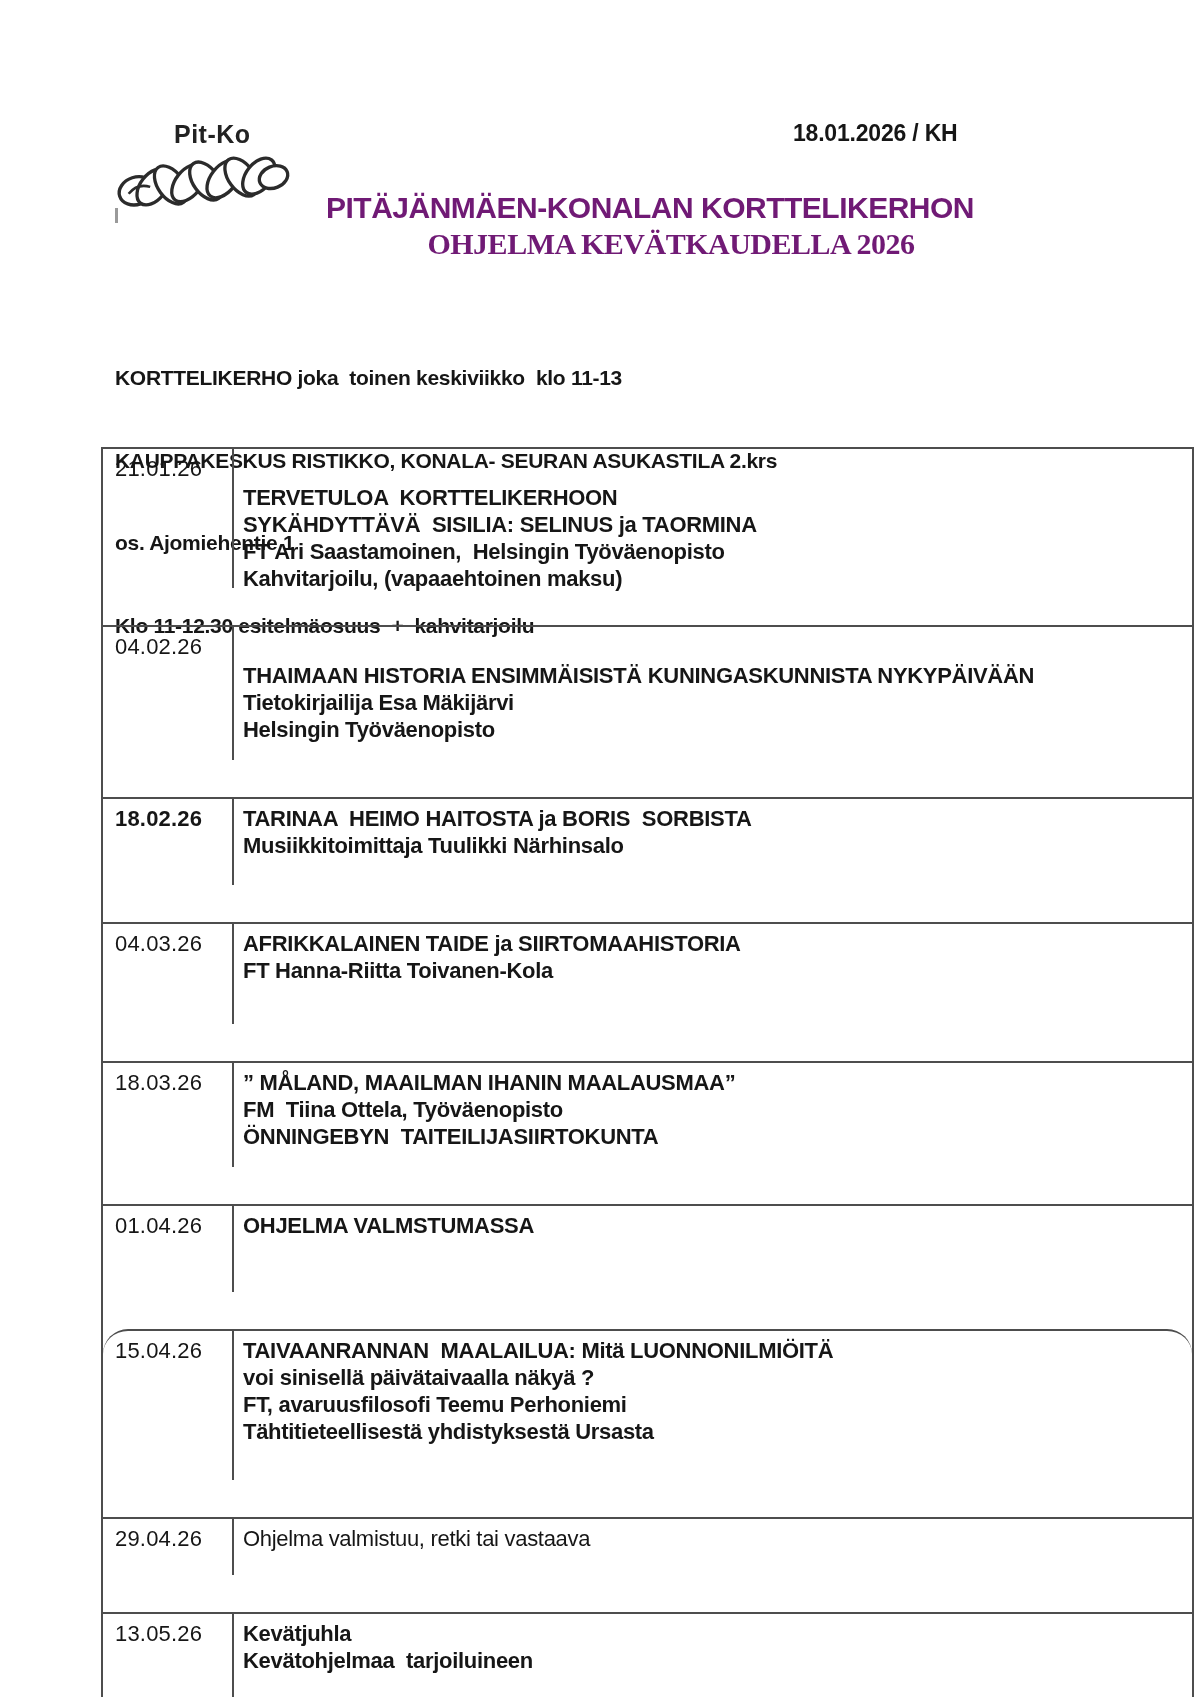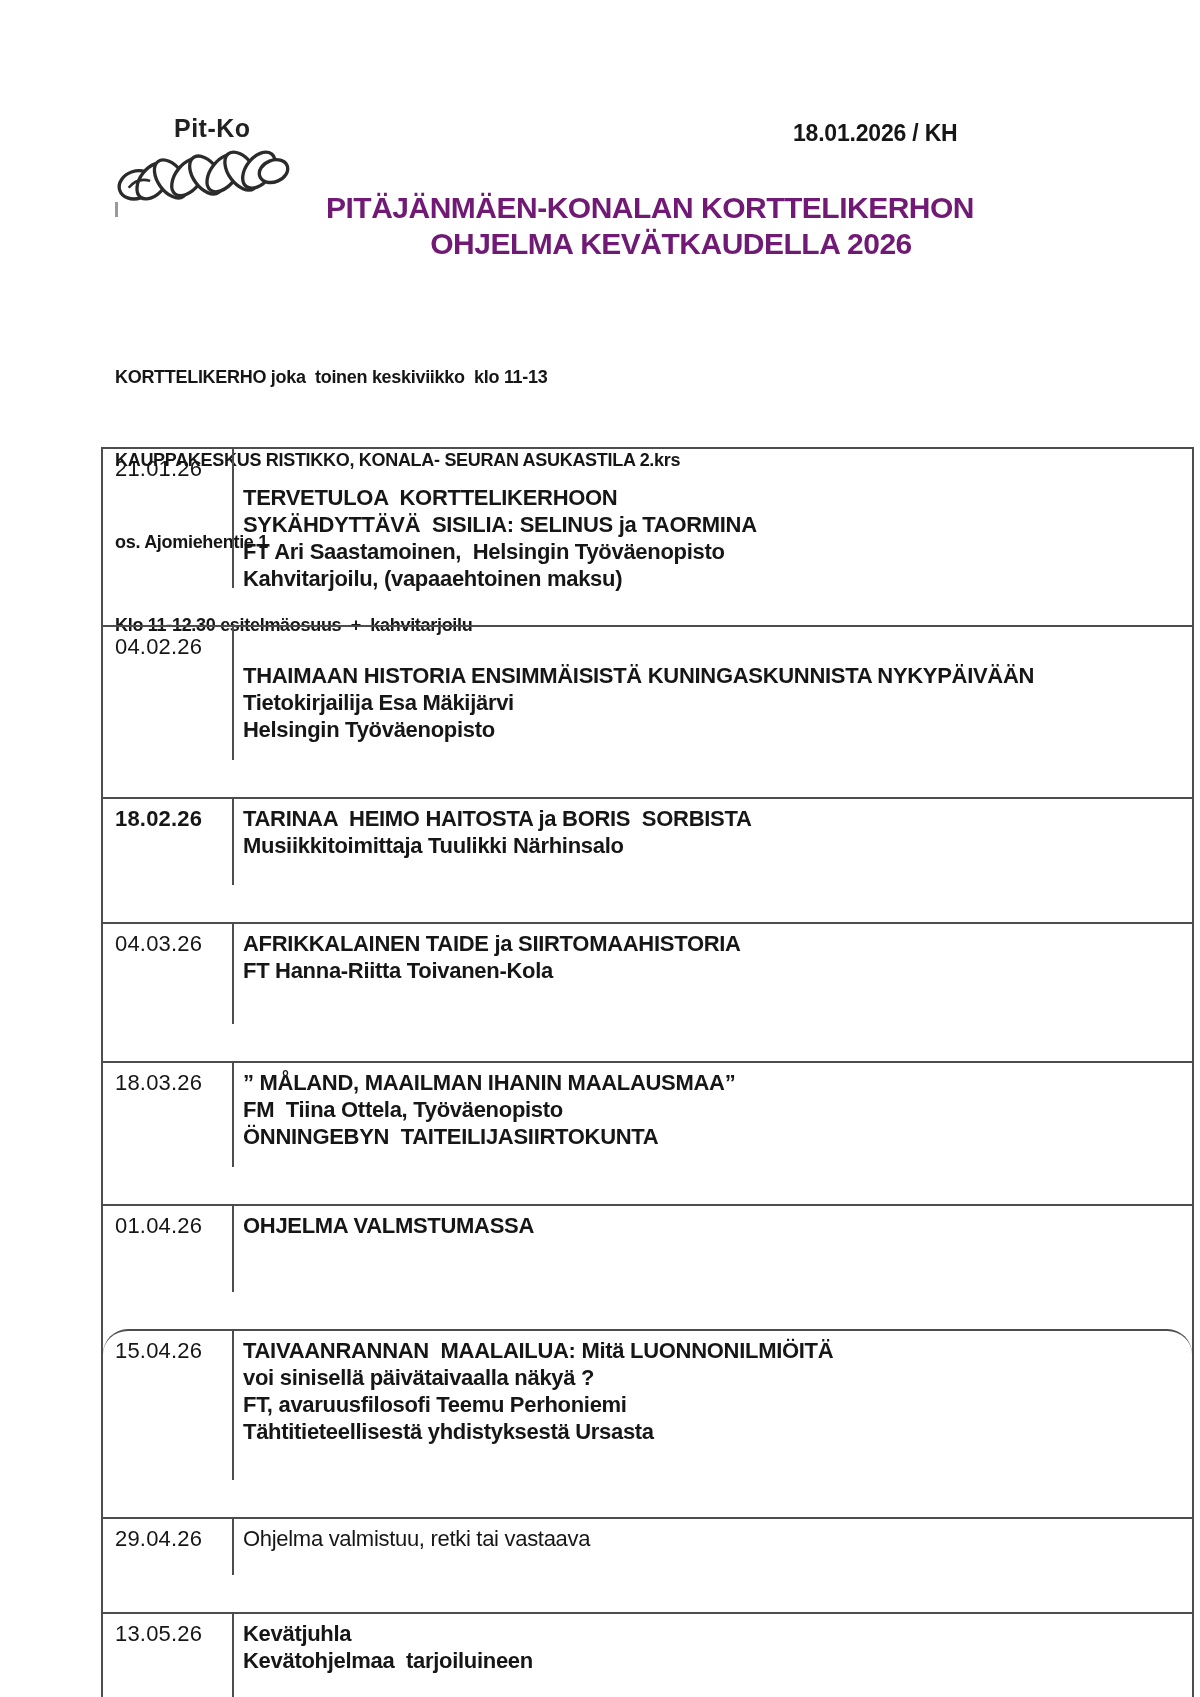--- a/index.html
+++ b/index.html
@@ -7,42 +7,42 @@
   .page {
     position: relative;
     width: 1200px;
     height: 1697px;
     background: #ffffff;
     font-family: "Liberation Sans", sans-serif;
     color: #161616;
     overflow: hidden;
   }
   
-  .logo-wrap { position: absolute; left: 110px; top: 112px; width: 200px; height: 110px; }
+  .logo-wrap { position: absolute; left: 110px; top: 118px; width: 200px; height: 110px; }
   .logo-text {
     position: absolute; left: 64px; top: 2px;
     font-size: 25px; font-weight: 600; letter-spacing: 0.5px; color: #222;
   }
   .braid { position: absolute; left: 2px; top: 28px; }
   .scan-tick { position: absolute; left: 5px; top: 90px; width: 3px; height: 15px; background: #9a9a9a; }
   .date-ref {
     position: absolute; left: 793px; top: 112px;
     font-size: 23px; font-weight: bold; letter-spacing: -0.2px; margin-top: 8px;
   }
   .title-block {
     position: absolute; left: 250px; top: 190px; width: 800px;
     text-align: center;
     font-size: 30px; font-weight: bold; line-height: 36px; letter-spacing: -0.5px;
     color: #701a75;
   }
-  .title-block .t2 { padding-left: 42px; }
+  .title-block .t2 { padding-left: 42px; font-family: Liberation Serif, serif; }
   
   .intro {
     position: absolute; left: 115px; top: 309px; width: 900px;
-    font-size: 18px; font-weight: bold; line-height: 27.5px;
+    font-size: 21px; font-weight: bold; line-height: 27.5px;
     letter-spacing: -0.3px; white-space: pre-wrap;
   }
   
   .schedule {
     position: absolute; left: 101px; top: 447px; width: 1093px;
     border: 2px solid #4d4d4d;
   }
   .trow { display: flex; width: 100%; }
   .trow + .trow { border-top: 2px solid #4d4d4d; margin-top: 37px; }
   .tdate {

